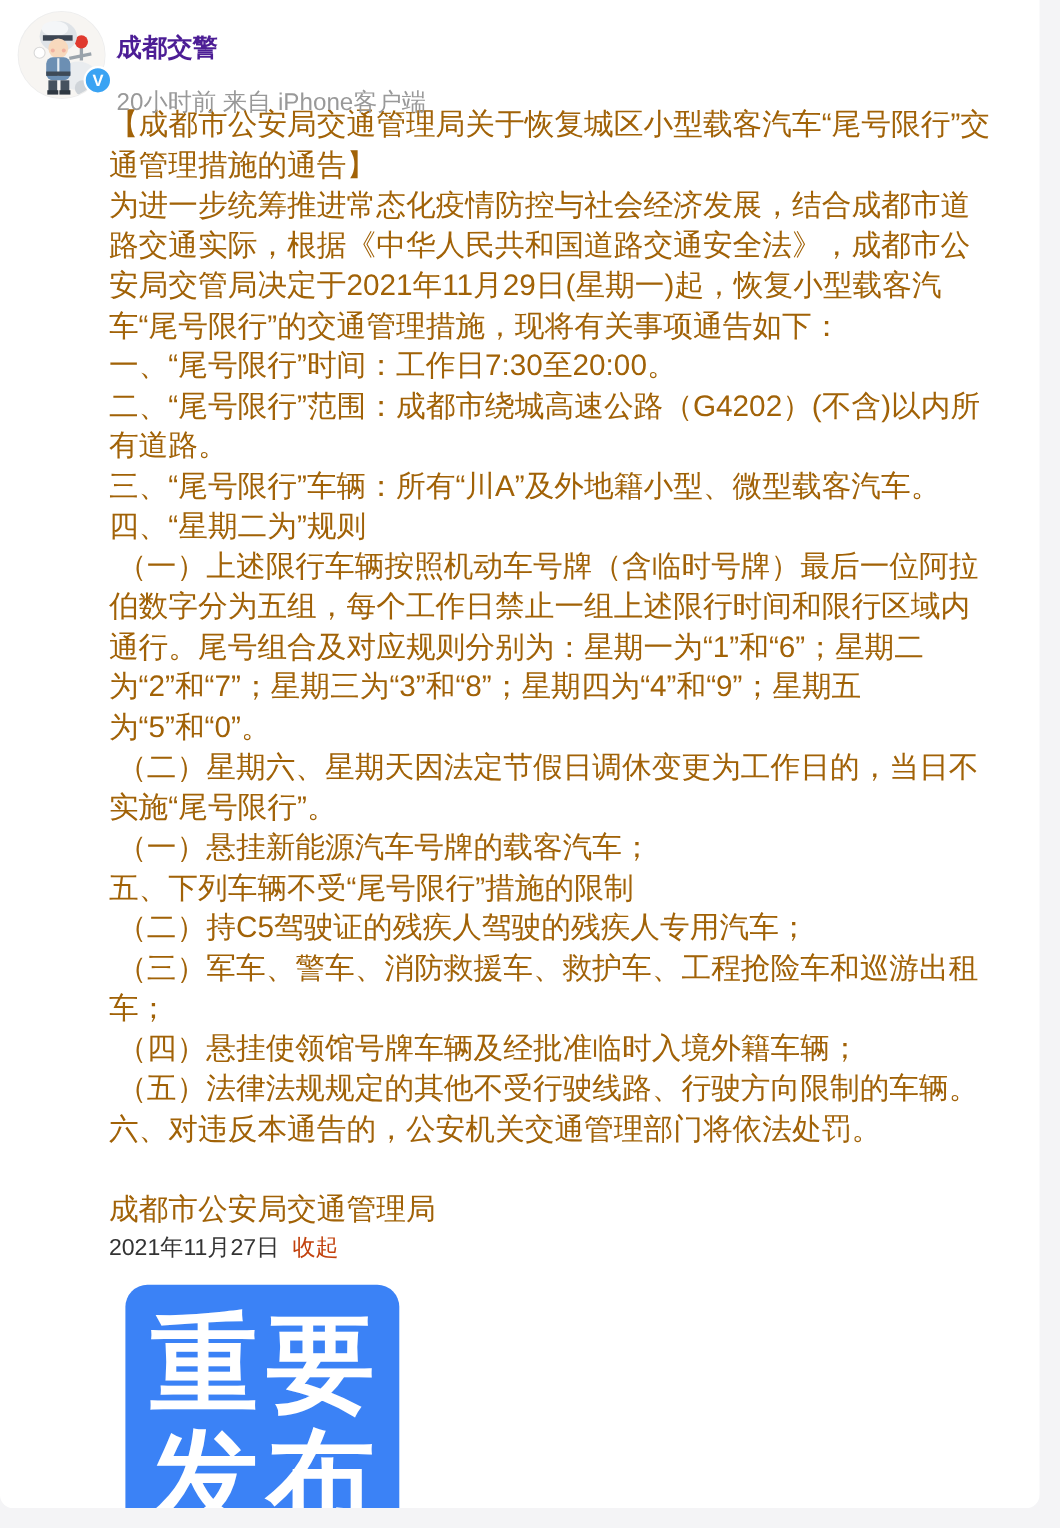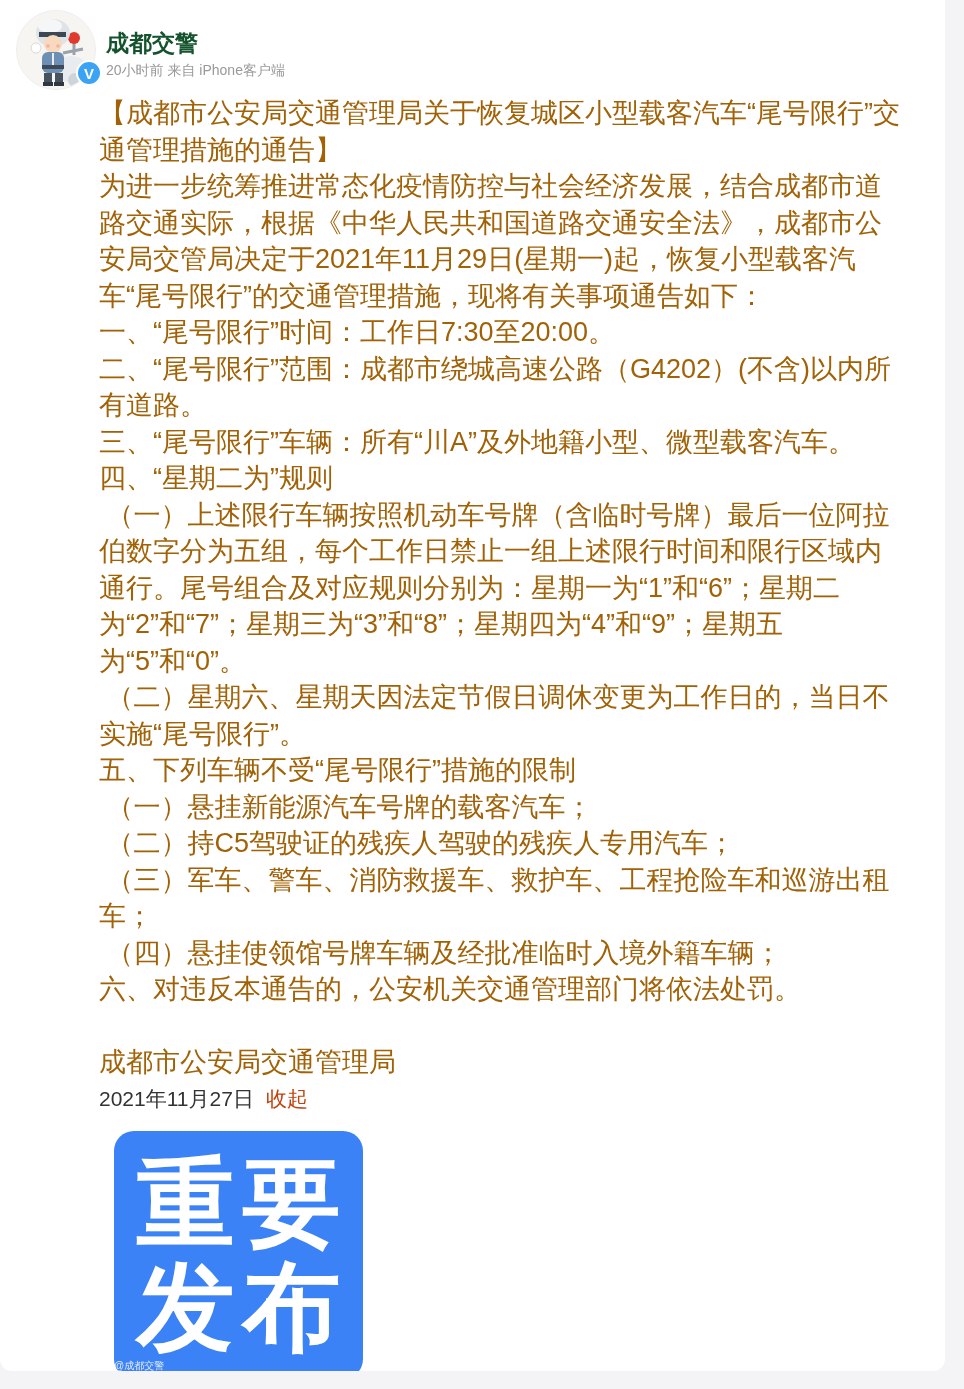--- a/index.html
+++ b/index.html
@@ -28,25 +28,25 @@
   .badge {
     position:absolute; left:76px; top:60px;
     width:26px; height:26px; border-radius:50%;
     background:#3aa3f3; border:2px solid #fff;
     color:#fff; font-size:15px; font-weight:bold;
     display:flex; align-items:center; justify-content:center;
     box-sizing:border-box;
   }
   .user-name {
     position:absolute; left:106px; top:28px;
-    font-size:23px; font-weight:bold; color:#14532d;
+    font-size:23px; font-weight:bold; color:#4c1d95;
   }
   .user-meta {
-    position:absolute; left:106px; top:62px;
-    font-size:14px; color:#999;
+    position:absolute; left:106px; top:78px;
+    font-size:22px; color:#999;
   }
   
   .post-body { padding:0 40px 0 99px; }
   .para {
     margin:0; font-size:27px; line-height:36.5px;
     min-height:36.5px; white-space:pre-wrap;
     word-break:break-all; color:#a16207;
   }
   .date-line { margin:0; font-size:21px; line-height:36.5px; }
   .collapse-link { color:#eb7350; margin-left:12px; cursor:pointer; }
@@ -122,25 +122,26 @@
 
   <div class="post-body">
     <p class="para">【成都市公安局交通管理局关于恢复城区小型载客汽车“尾号限行”交通管理措施的通告】</p>
     <p class="para">为进一步统筹推进常态化疫情防控与社会经济发展，结合成都市道路交通实际，根据《中华人民共和国道路交通安全法》，成都市公安局交管局决定于2021年11月29日(星期一)起，恢复小型载客汽车“尾号限行”的交通管理措施，现将有关事项通告如下：</p>
     <p class="para">一、“尾号限行”时间：工作日7:30至20:00。</p>
     <p class="para">二、“尾号限行”范围：成都市绕城高速公路（G4202）(不含)以内所有道路。</p>
     <p class="para">三、“尾号限行”车辆：所有“川A”及外地籍小型、微型载客汽车。</p>
     <p class="para">四、“星期二为”规则</p>
     <p class="para"> （一）上述限行车辆按照机动车号牌（含临时号牌）最后一位阿拉伯数字分为五组，每个工作日禁止一组上述限行时间和限行区域内通行。尾号组合及对应规则分别为：星期一为“1”和“6”；星期二为“2”和“7”；星期三为“3”和“8”；星期四为“4”和“9”；星期五为“5”和“0”。</p>
     <p class="para"> （二）星期六、星期天因法定节假日调休变更为工作日的，当日不实施“尾号限行”。</p>
+    <p class="para"> （一）悬挂新能源汽车号牌的载客汽车；</p>
     <p class="para">五、下列车辆不受“尾号限行”措施的限制</p>
-    <p class="para"> （一）悬挂新能源汽车号牌的载客汽车；</p>
     <p class="para"> （二）持C5驾驶证的残疾人驾驶的残疾人专用汽车；</p>
     <p class="para"> （三）军车、警车、消防救援车、救护车、工程抢险车和巡游出租车；</p>
     <p class="para"> （四）悬挂使领馆号牌车辆及经批准临时入境外籍车辆；</p>
+    <p class="para"> （五）法律法规规定的其他不受行驶线路、行驶方向限制的车辆。</p>
     <p class="para">六、对违反本通告的，公安机关交通管理部门将依法处罚。</p>
     <p class="para"></p>
     <p class="para">成都市公安局交通管理局</p>
     <p class="date-line"><span>2021年11月27日</span><span class="collapse-link" style="color: #c2410c;">收起</span></p>
 
     <div class="post-image" style="background-color: #3b82f6;">
       <div class="big-line">重要</div>
       <div class="big-line">发布</div>
       <div class="watermark">@成都交警</div>
     </div>

